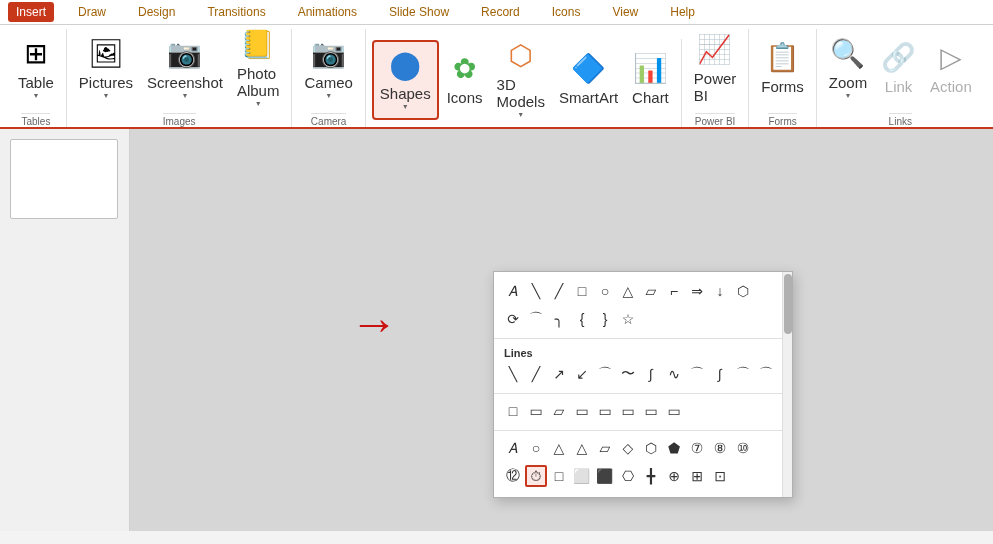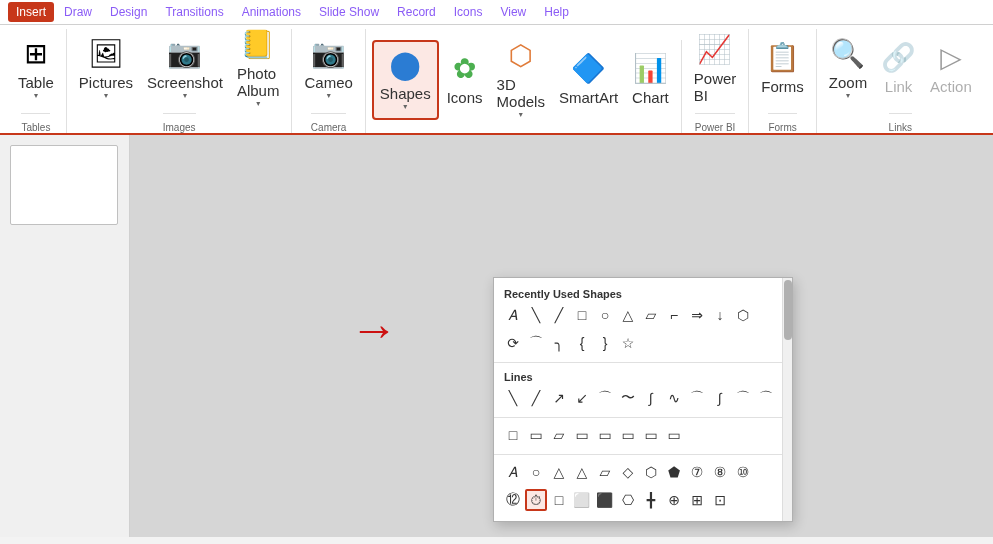--- a/index.html
+++ b/index.html
@@ -5,28 +5,28 @@
     * { box-sizing: border-box; margin: 0; padding: 0; }
     body { font-family: 'Segoe UI', Arial, sans-serif; font-size: 12px; background: #f3f3f3; width: 993px; height: 544px; overflow: hidden; }
 
     
     .menubar {
       background: #ffffff;
       border-bottom: 1px solid #d0d0d0;
       padding: 2px 8px;
       display: flex;
       align-items: center;
-      gap: 2px;
+      gap: 16px;
     }
     .menubar-item {
       padding: 3px 8px;
       cursor: pointer;
       border-radius: 3px;
       font-size: 12px;
-      color: #8b5cf6;
+      color: #a16207;
     }
     .menubar-item.active { background: #c7371a; color: white; }
 
     
     .ribbon {
       background: #ffffff;
       border-bottom: 2px solid #c7371a;
       padding: 4px 6px 0 6px;
       display: flex;
       align-items: flex-end;
@@ -168,21 +168,21 @@
     }
 
     .caret { font-size: 8px; color: #666; }
 
     .disabled { opacity: 0.4; cursor: default; }
     .group-label {
       font-size: 10px;
       color: #666;
       text-align: center;
       border-top: 1px solid #e0e0e0;
-      padding-top: 8px;
+      padding-top: 2px;
       margin-top: auto;
     }
   </style>
 </head>
 <body>
 
 <div class="menubar">
   <div class="menubar-item active">Insert</div>
   <div class="menubar-item">Draw</div>
   <div class="menubar-item">Design</div>
@@ -314,21 +314,20 @@
   <div class="slide-panel">
     <div class="slide-thumbnail"></div>
   </div>
 
   <div class="slide-canvas">
 
     <div class="red-arrow">→</div>
 
     <div class="shapes-panel-overlay">
 
-      <div class="shapes-section-title">Recently Used Shapes</div>
       <div class="shapes-row">
         <div class="shape-item">𝐴</div>
         <div class="shape-item">╲</div>
         <div class="shape-item">╱</div>
         <div class="shape-item">□</div>
         <div class="shape-item">○</div>
         <div class="shape-item">△</div>
         <div class="shape-item">▱</div>
         <div class="shape-item">⌐</div>
         <div class="shape-item">⇒</div>

